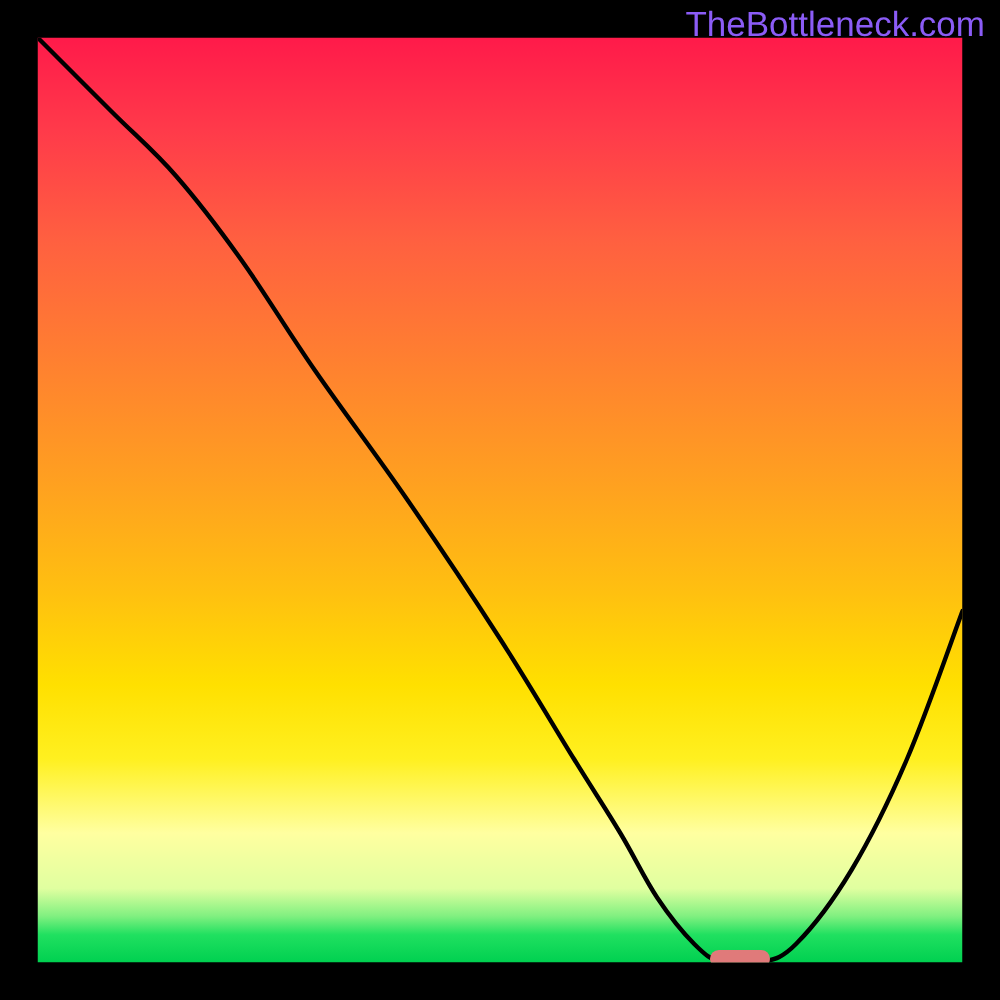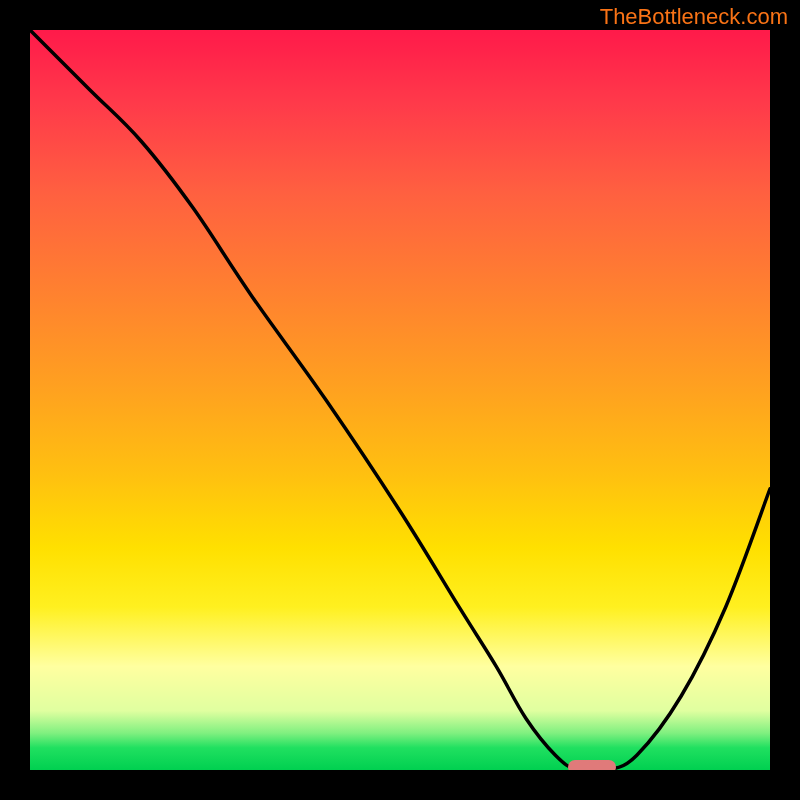--- a/index.html
+++ b/index.html
@@ -8,22 +8,22 @@
     width: 800px;
     height: 800px;
     background: #000;
     position: relative;
     font-family: Arial, sans-serif;
   }
   .watermark {
     position: absolute;
     top: 4px;
     right: 12px;
-    color: #f97316;
-    font-size: 22px;
+    color: #8b5cf6;
+    font-size: 28px;
     font-weight: normal;
     z-index: 10;
   }
   .plot-area {
     position: absolute;
     left: 30px;
     top: 30px;
     width: 740px;
     height: 740px;
     overflow: hidden;

